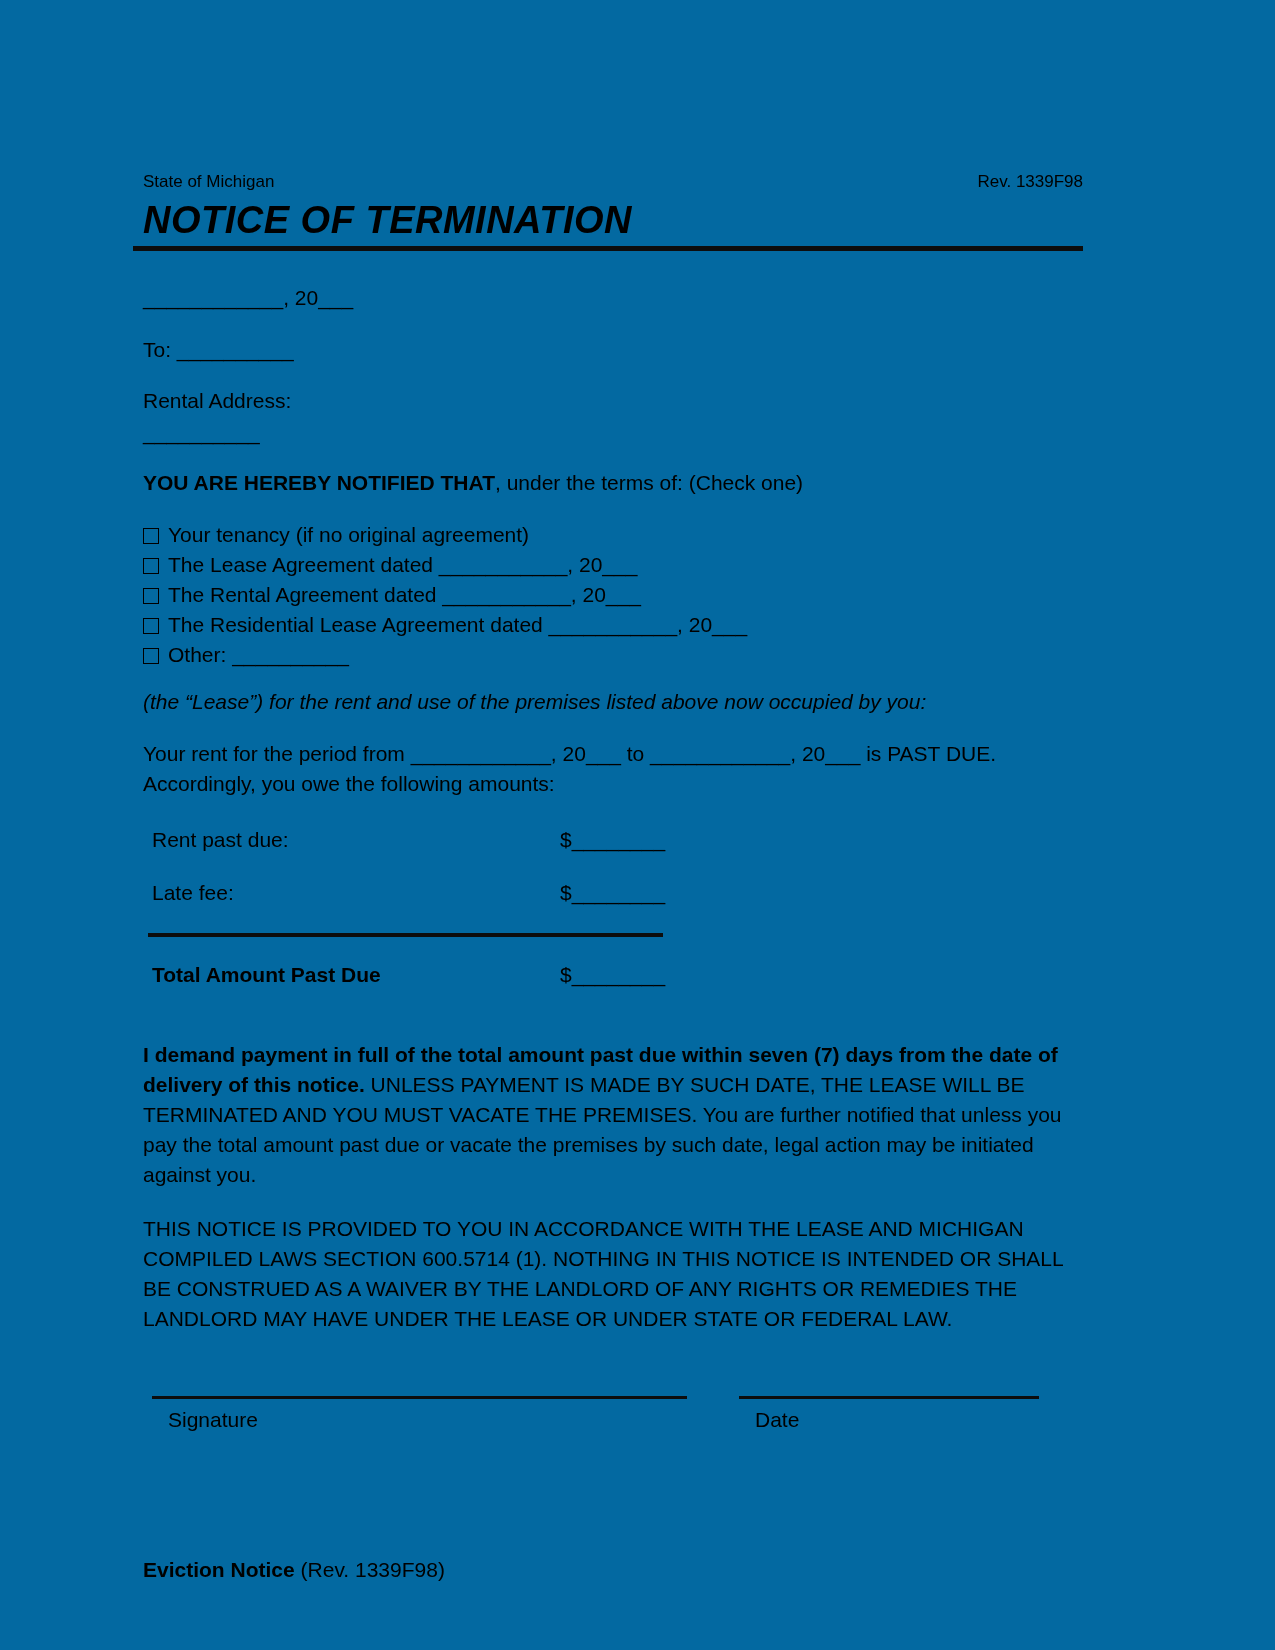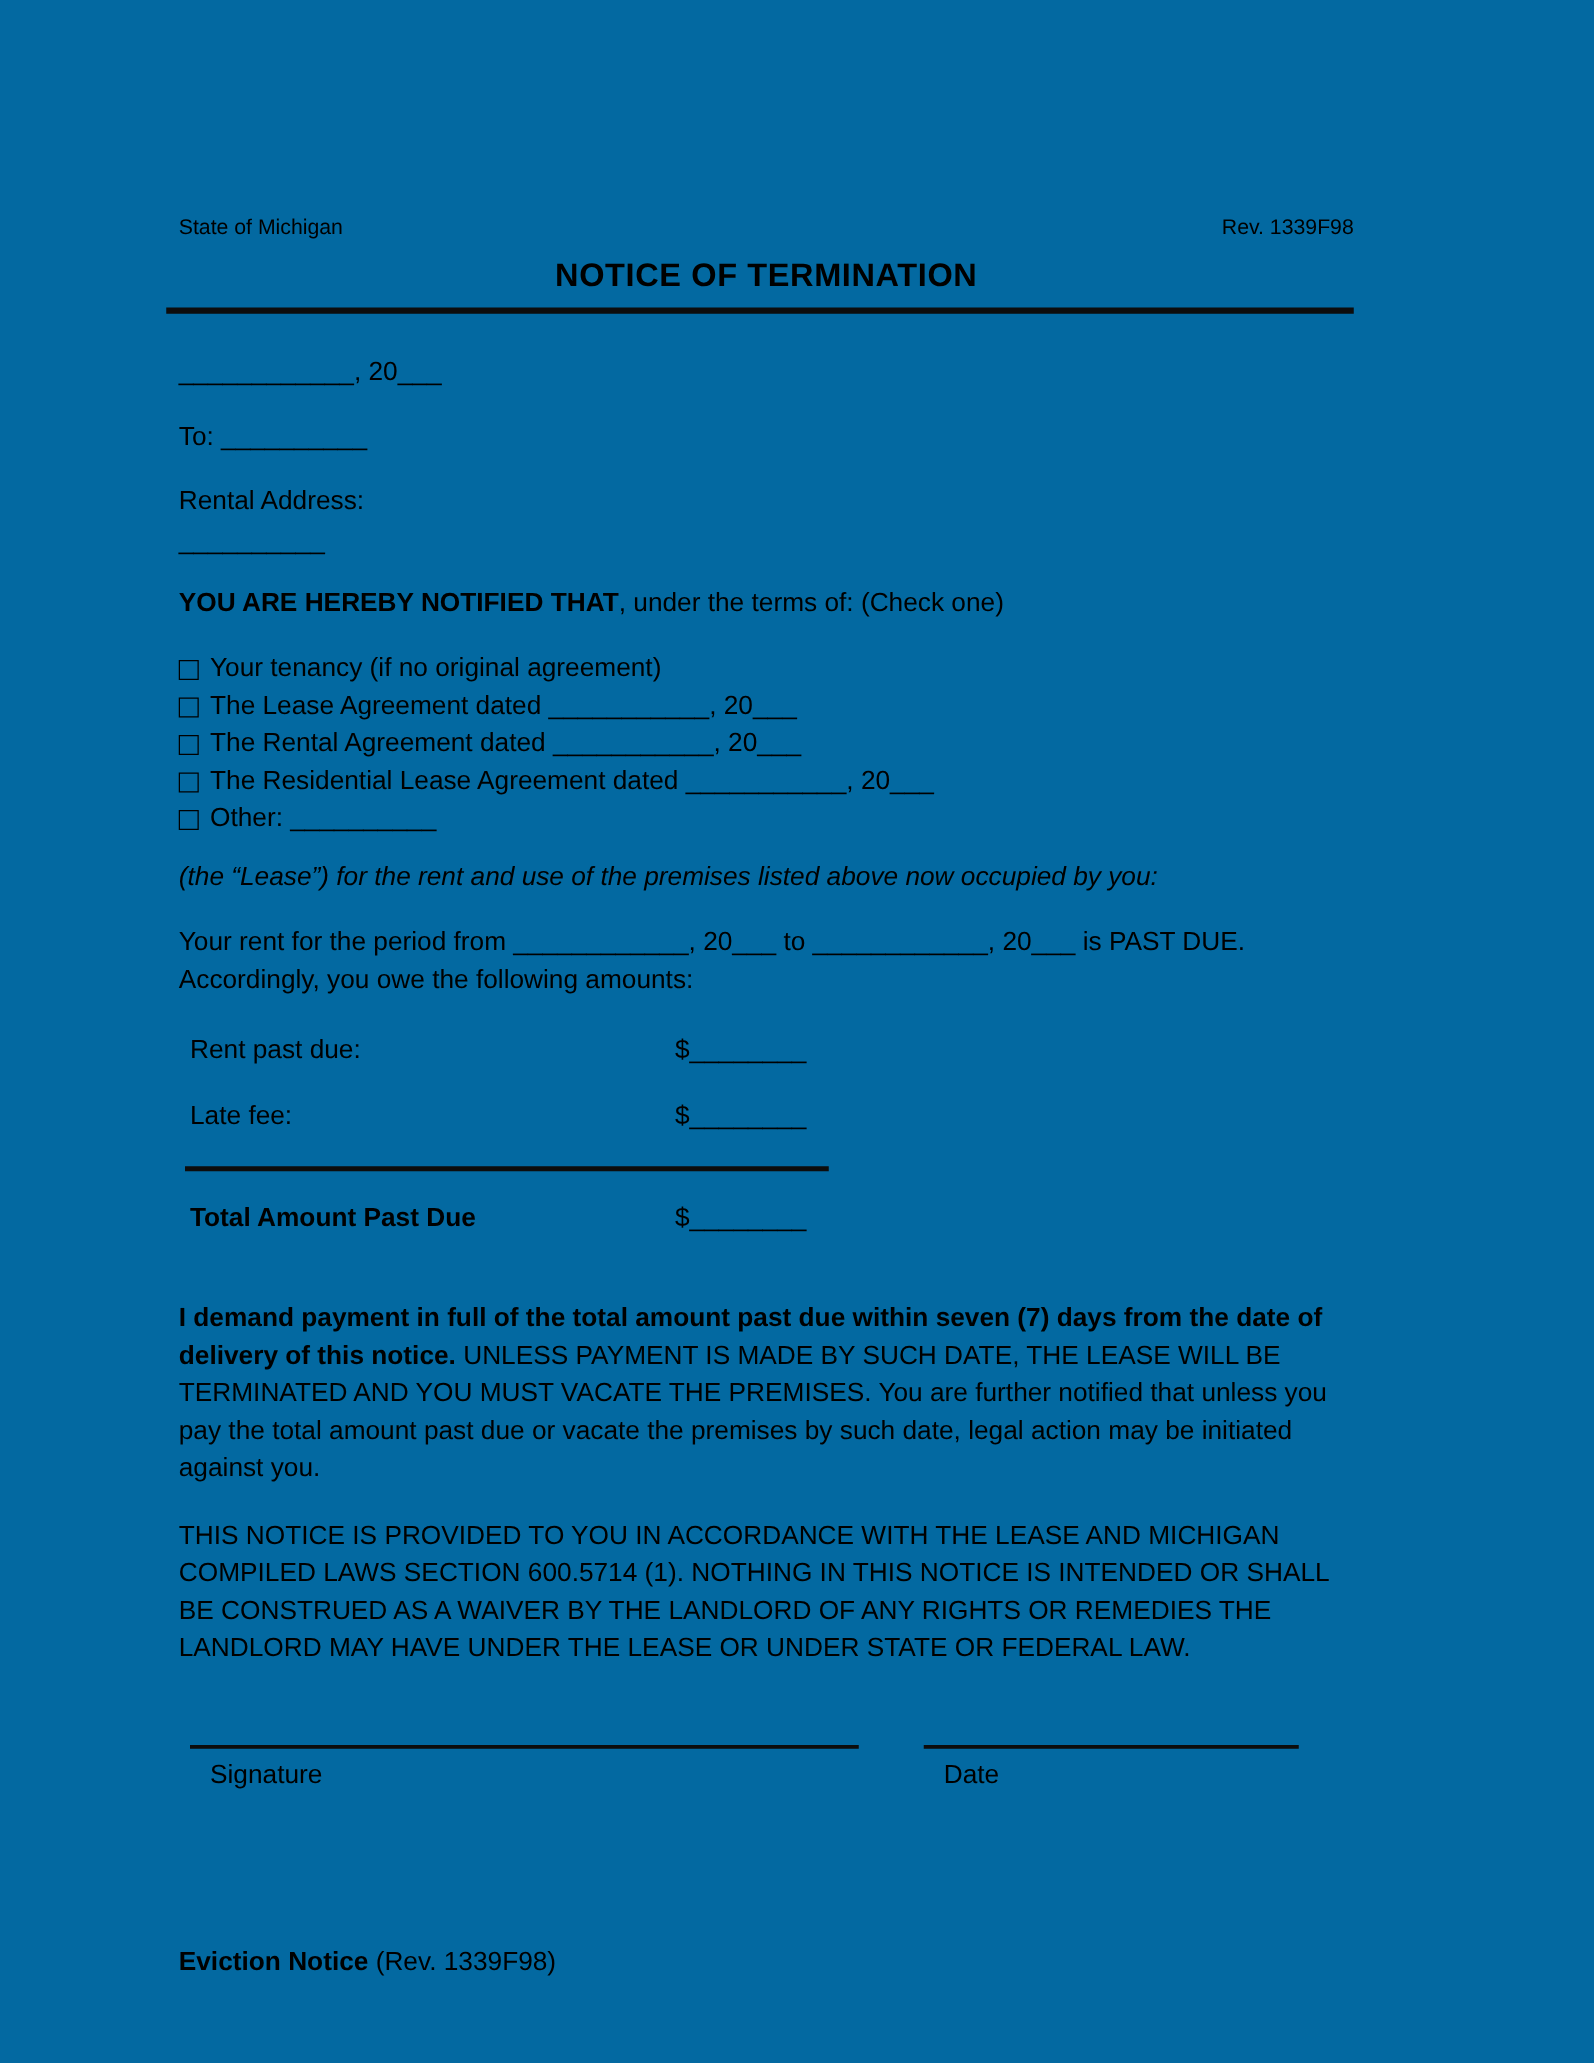--- a/index.html
+++ b/index.html
@@ -22,25 +22,25 @@
   }
   .doc-header {
     display: flex;
     justify-content: space-between;
     align-items: baseline;
     font-size: 17px;
     line-height: 20px;
   }
   .doc-title {
     margin: 10px 0 0 0;
-    text-align: center;
-    font-size: 26px;
+    font-size: 38px;
     line-height: 36px;
     font-weight: bold;
     letter-spacing: 0.5px;
+    font-style: italic;
   }
   .title-rule {
     margin-top: 8px;
     margin-left: -10px;
     border: 0;
     border-top: 5px solid #0d0d0d;
   }
   p { margin: 0; }
   .dateline        { margin-top: 32px; }
   .to-line         { margin-top: 22px; }
@@ -64,20 +64,21 @@
     border: 1.6px solid #000;
     margin-right: 9px;
     flex: 0 0 auto;
     transform: translateY(1px);
   }
   .lease-clause    { margin-top: 17px; font-style: italic; }
   .rent-para       { margin-top: 22px; }
   .amount-row {
     display: flex;
     margin-top: 26px;
+    gap: 20px;
   }
   .amount-row.late { margin-top: 23px; }
   .amount-label {
     width: 397px;
     padding-left: 9px;
     box-sizing: border-box;
     flex: 0 0 auto;
   }
   .total-separator {
     margin-top: 25px;

